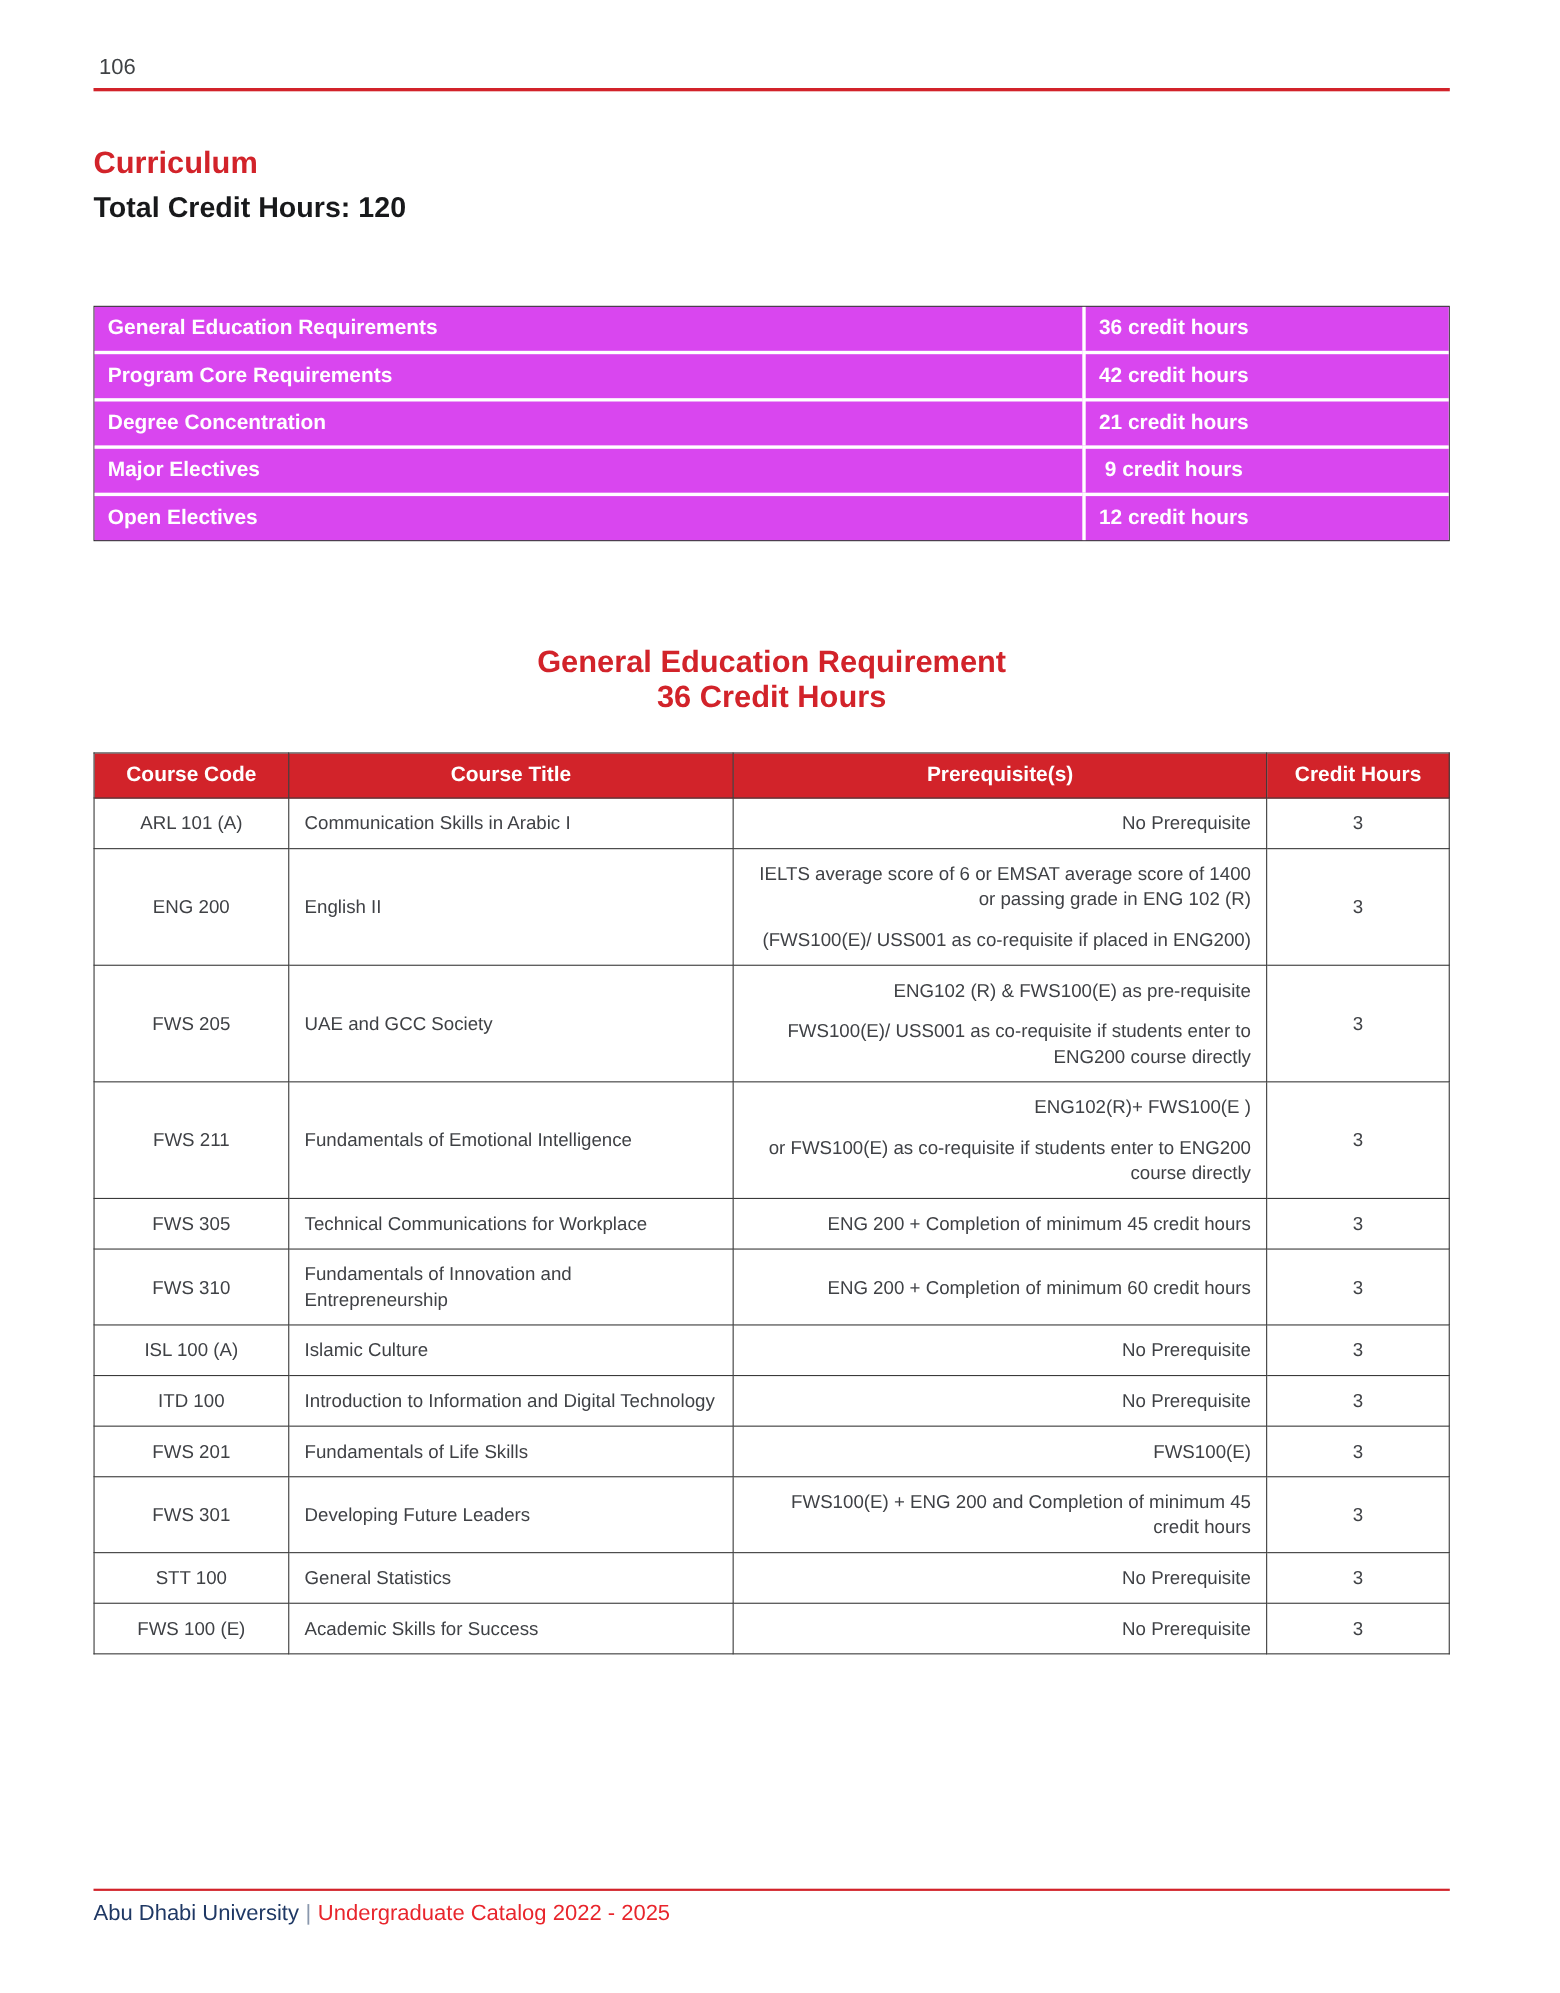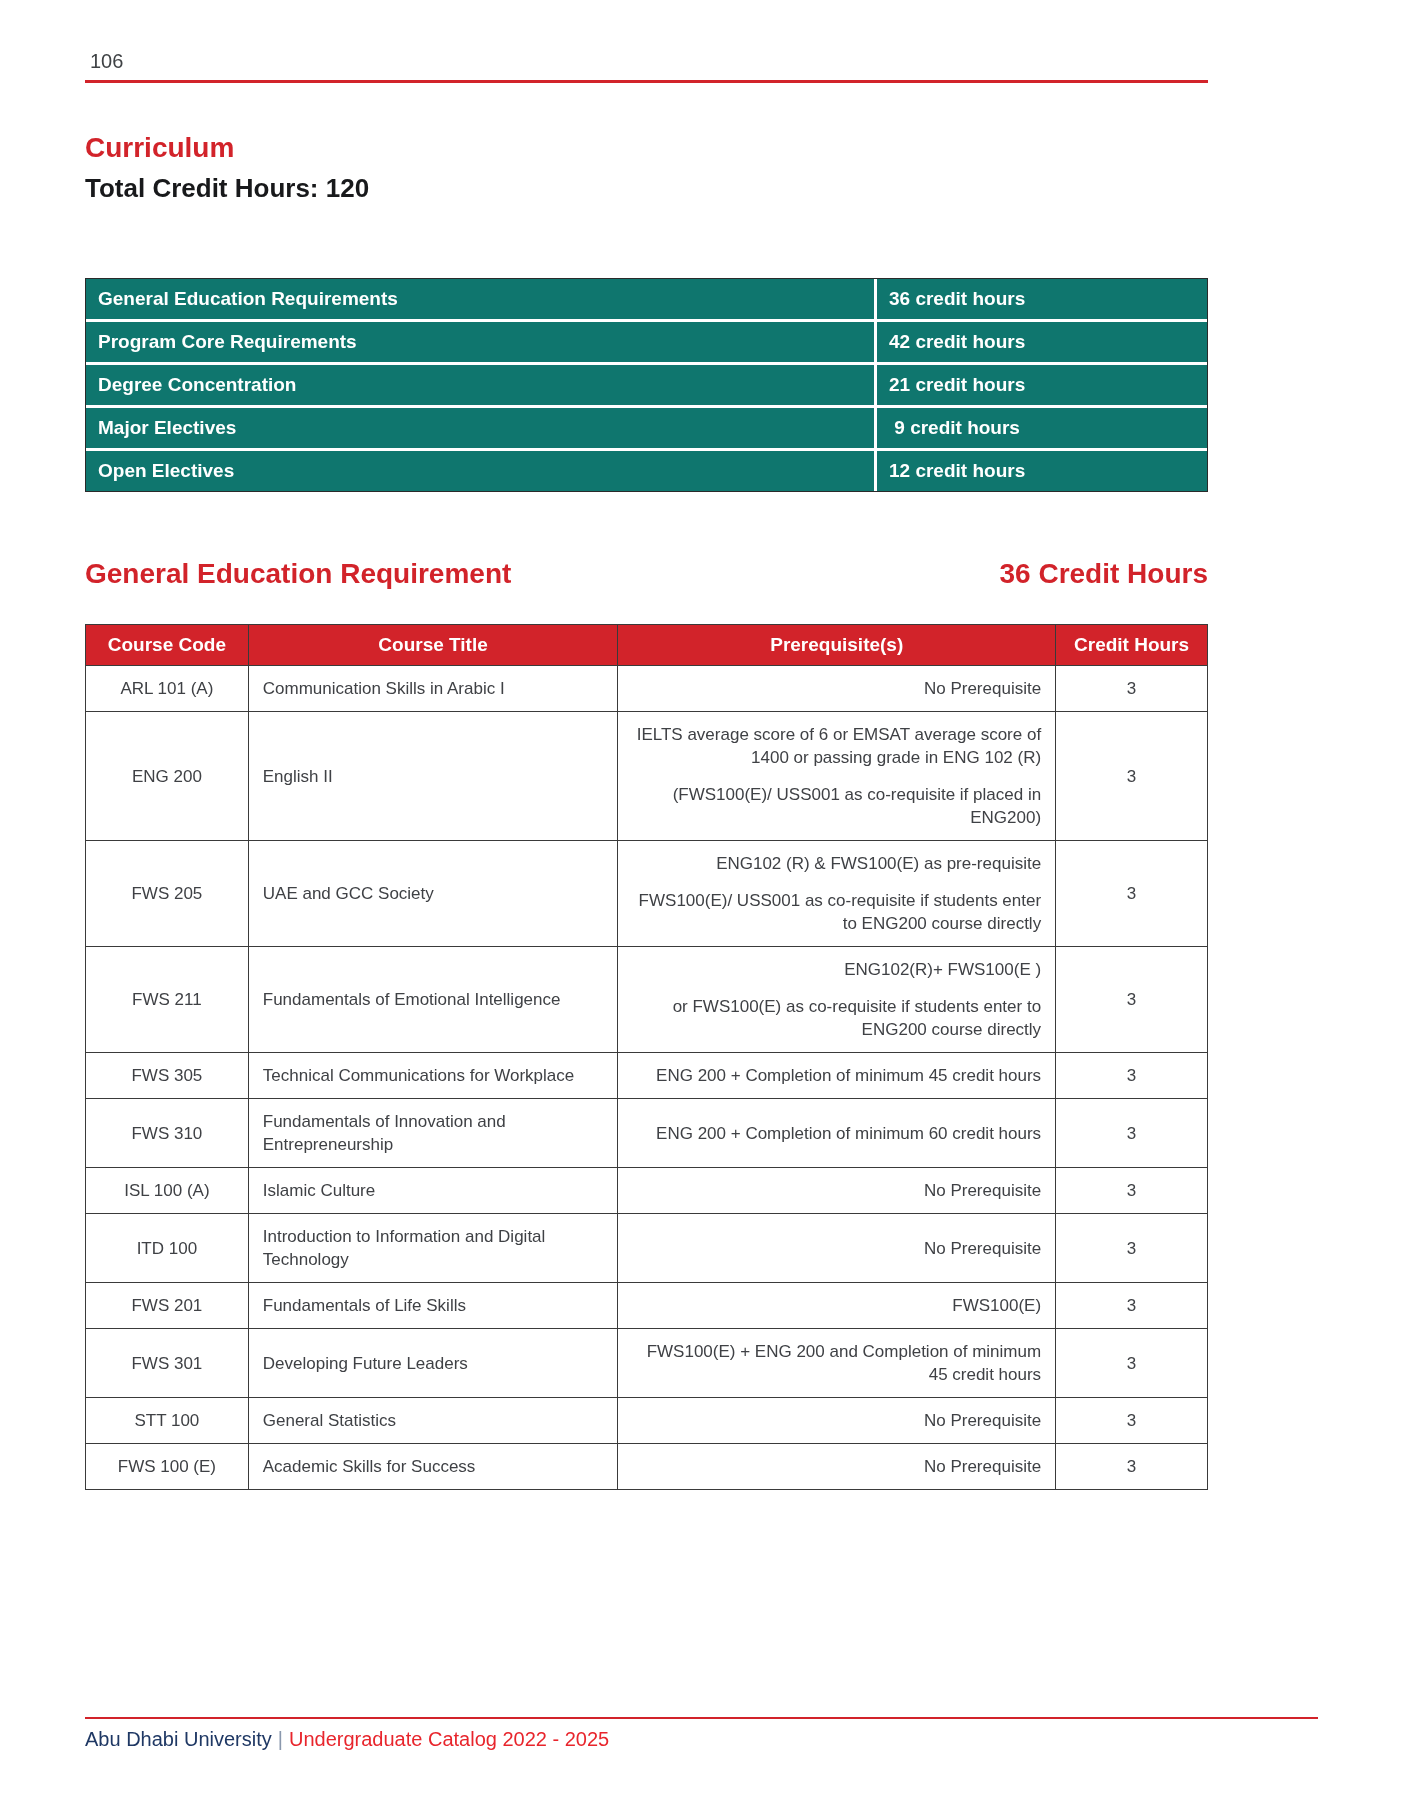--- a/index.html
+++ b/index.html
@@ -1,40 +1,40 @@
 <!DOCTYPE html>
 <html><head>
 <meta charset="utf-8">
 <style>
   html,body{margin:0;padding:0;}
   body{
     width:1418px;height:1812px;position:relative;background:#ffffff;
     font-family:"Liberation Sans","DejaVu Sans",sans-serif;
     -webkit-font-smoothing:antialiased;
   }
-  .content{position:absolute;left:85px;top:0;width:1123px;}
+  .content{position:absolute;left:85px;top:0;width:1233px;}
 
   
   .page-number{font-size:20px;color:#3f4245;padding-top:50px;padding-left:5px;}
   .top-rule{height:3px;background:#d2232a;margin-top:7px;}
 
   .main-title{color:#d2232a;font-size:28px;font-weight:bold;margin-top:50px;line-height:1.1;}
   .sub-title{color:#18191b;font-size:26px;font-weight:bold;margin-top:10px;line-height:1.1;}
 
   
   .summary{margin-top:76px;border:1px solid #2a2a2a;border-collapse:separate;border-spacing:0;width:100%;}
   .summary td{
-    background:#0f766e;color:#ffffff;font-weight:bold;font-size:19px;
+    background:#d946ef;color:#ffffff;font-weight:bold;font-size:19px;
     height:40px;padding:0 0 0 12px;vertical-align:middle;white-space:pre-wrap;
   }
   .summary tr + tr td{border-top:3px solid #ffffff;}
   .summary td.sum-val{border-left:3px solid #ffffff;width:318px;}
 
   
-  .section-head{display:flex;justify-content:space-between;align-items:flex-start;margin-top:66px;}
+  .section-head{display:flex;justify-content:space-between;align-items:center;margin-top:94px;flex-direction:column;}
   .section-head .left,.section-head .right{color:#d2232a;font-size:28px;font-weight:bold;}
 
   
   .courses{border-collapse:collapse;width:100%;margin-top:34px;}
   .courses th{
     background:#d2232a;color:#ffffff;font-weight:bold;font-size:19px;
     padding:9px 6px;border:1px solid #3a3a3a;text-align:center;
   }
   .courses th + th{border-left:1px solid #0ea5e9;}
   .courses td{

